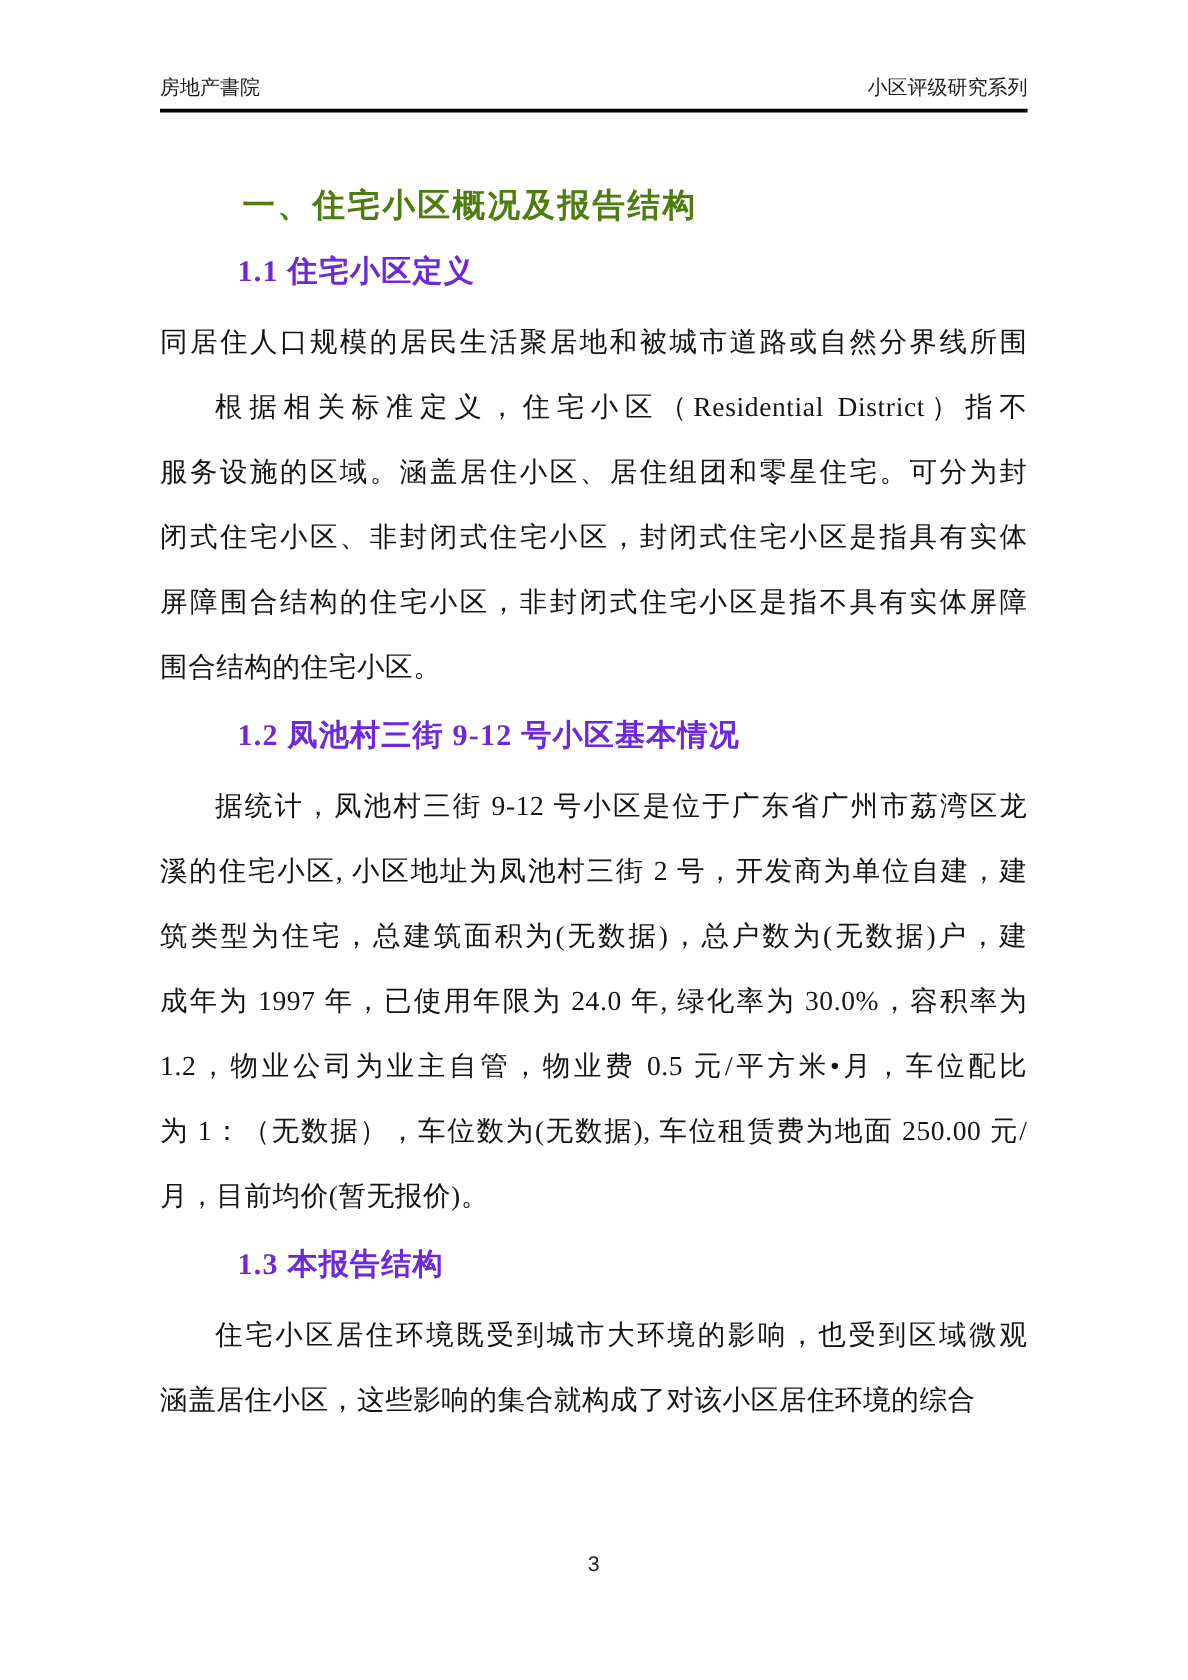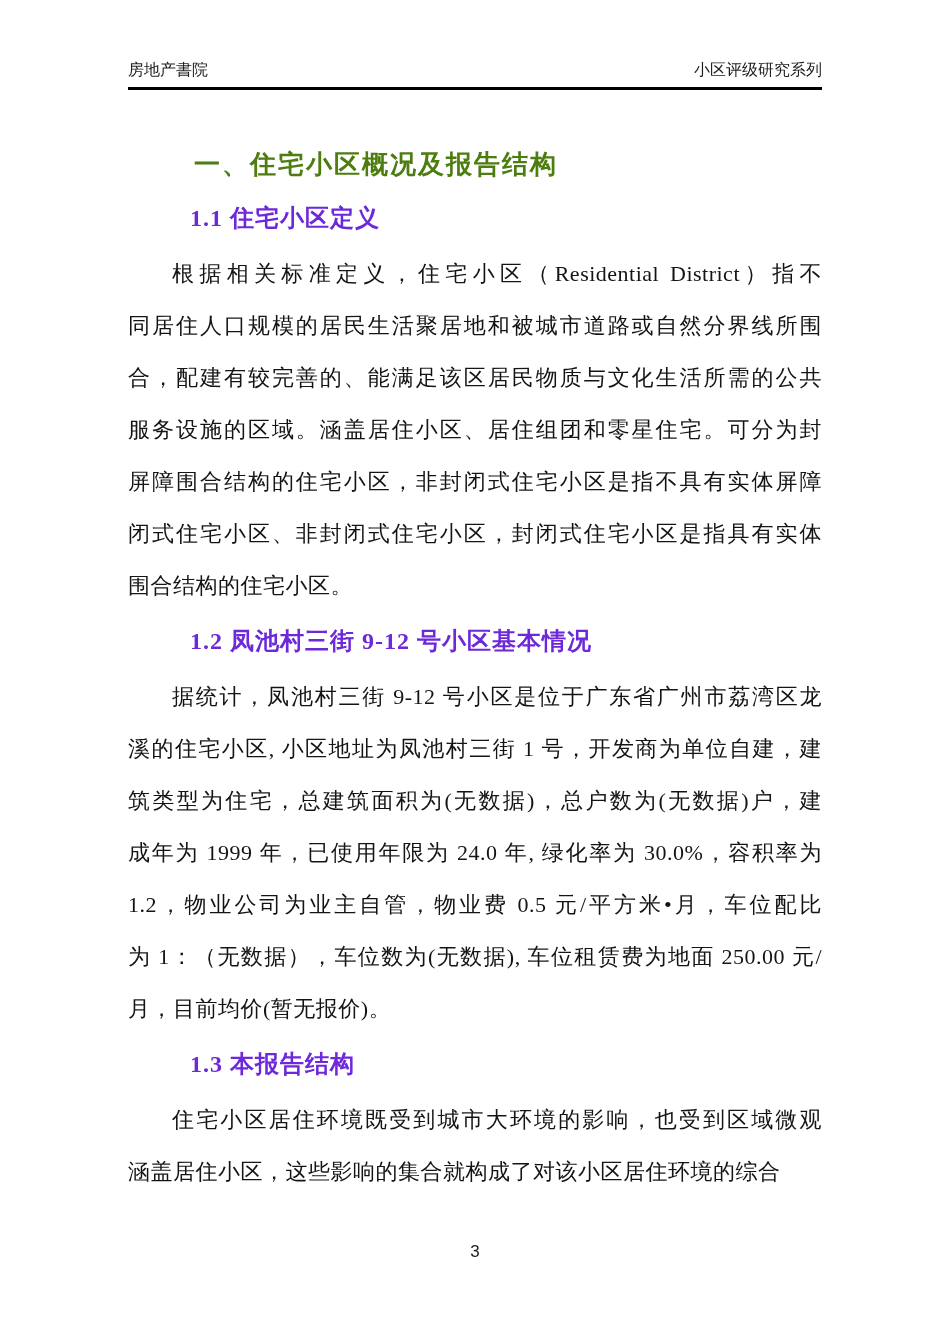--- a/index.html
+++ b/index.html
@@ -89,34 +89,33 @@
     <span>小区评级研究系列</span>
   </header>
 
   <div class="header-rule"></div>
 
   <div class="content">
     <h1 class="doc-title">一、住宅小区概况及报告结构</h1>
     <main id="sections">
         <h2 class="sec-heading">1.1 住宅小区定义</h2>
         <div class="para">
+          <div class="line">同居住人口规模的居民生活聚居地和被城市道路或自然分界线所围</div>
           <div class="line first">根据相关标准定义，住宅小区（Residential District）指不</div>
-          <div class="line">同居住人口规模的居民生活聚居地和被城市道路或自然分界线所围</div>
-          <div class="line">合，配建有较完善的、能满足该区居民物质与文化生活所需的公共</div>
           <div class="line">服务设施的区域。涵盖居住小区、居住组团和零星住宅。可分为封</div>
+          <div class="line">闭式住宅小区、非封闭式住宅小区，封闭式住宅小区是指具有实体</div>
           <div class="line">屏障围合结构的住宅小区，非封闭式住宅小区是指不具有实体屏障</div>
-          <div class="line">闭式住宅小区、非封闭式住宅小区，封闭式住宅小区是指具有实体</div>
           <div class="line last">围合结构的住宅小区。</div>
         </div>
         <h2 class="sec-heading">1.2 凤池村三街 9-12 号小区基本情况</h2>
         <div class="para">
           <div class="line first">据统计，凤池村三街 9-12 号小区是位于广东省广州市荔湾区龙</div>
-          <div class="line">溪的住宅小区, 小区地址为凤池村三街 1 号，开发商为单位自建，建</div>
+          <div class="line">溪的住宅小区, 小区地址为凤池村三街 2 号，开发商为单位自建，建</div>
           <div class="line">筑类型为住宅，总建筑面积为(无数据)，总户数为(无数据)户，建</div>
-          <div class="line">成年为 1999 年，已使用年限为 24.0 年, 绿化率为 30.0%，容积率为</div>
+          <div class="line">成年为 1997 年，已使用年限为 24.0 年, 绿化率为 30.0%，容积率为</div>
           <div class="line">1.2，物业公司为业主自管，物业费 0.5 元/平方米•月，车位配比</div>
           <div class="line">为 1：（无数据），车位数为(无数据), 车位租赁费为地面 250.00 元/</div>
           <div class="line last">月，目前均价(暂无报价)。</div>
         </div>
         <h2 class="sec-heading">1.3 本报告结构</h2>
         <div class="para">
           <div class="line first">住宅小区居住环境既受到城市大环境的影响，也受到区域微观</div>
           <div class="line last">涵盖居住小区，这些影响的集合就构成了对该小区居住环境的综合</div>
         </div>
       </main>

